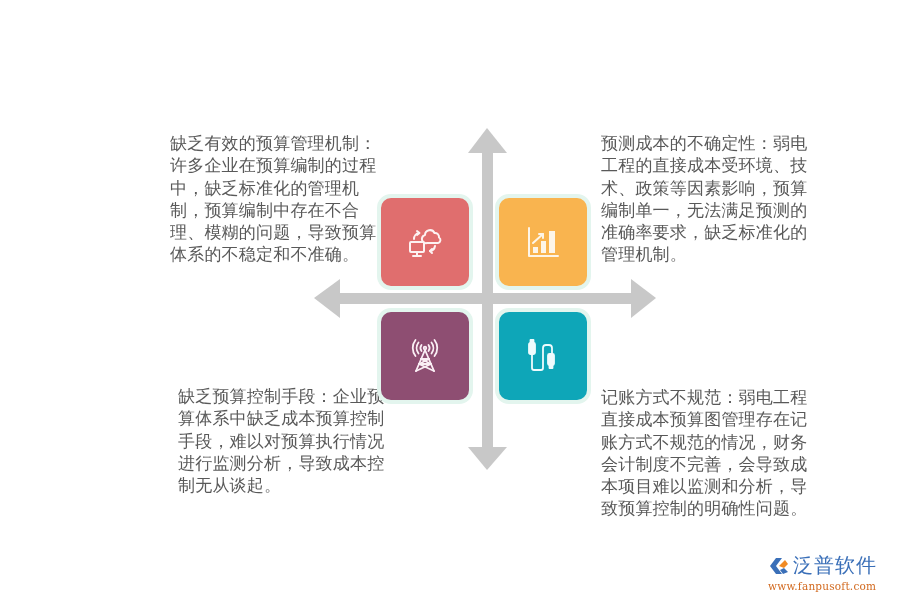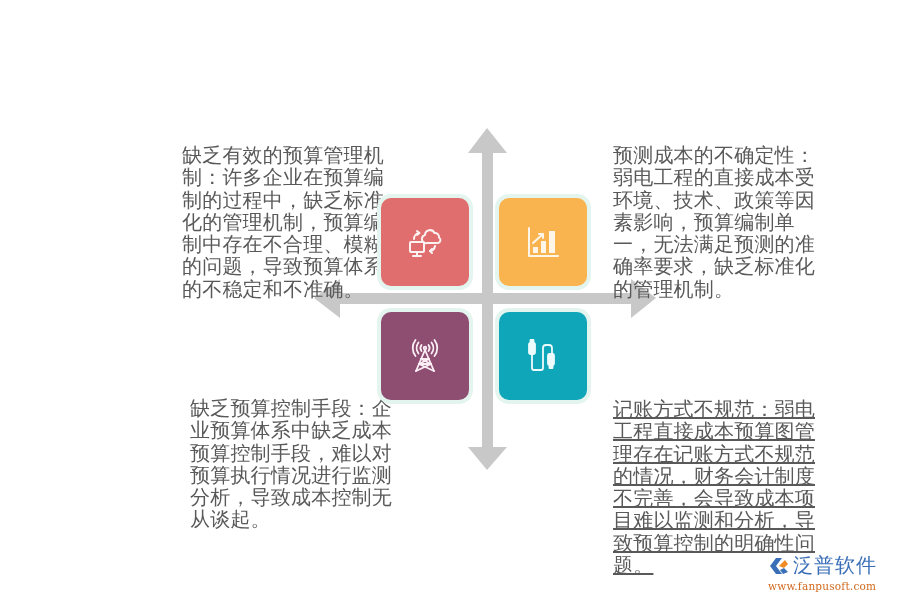--- a/index.html
+++ b/index.html
@@ -1,27 +1,27 @@
 <!DOCTYPE html>
 <html><head>
 <meta charset="utf-8">
 <style>
   html, body { margin: 0; padding: 0; }
   body {
     width: 900px; height: 600px; background: #ffffff; position: relative; overflow: hidden;
     font-family: "DejaVu Sans", "Liberation Sans", sans-serif;
   }
   .text-block {
-    position: absolute; color: #595959; font-size: 20px; line-height: 22.3px;
-    letter-spacing: 0.2px; margin: 12px;
+    position: absolute; color: #595959; font-size: 17px; line-height: 22.3px;
+    letter-spacing: 0.2px; margin: 0;
   }
   .tl { left: 170px; top: 132px; width: 210px; font-family: "DejaVu Serif", "Liberation Serif", serif; }
   .tr { left: 601px; top: 132px; width: 220px; }
   .bl { left: 178px; top: 385px; width: 210px; }
-  .br { left: 601px; top: 386px; width: 220px; text-decoration: underline; }
+  .br { left: 601px; top: 386px; width: 220px; }
 
   .axes { position: absolute; left: 0; top: 0; width: 900px; height: 600px; pointer-events: none; }
   .card {
     position: absolute; width: 88px; height: 88px; border-radius: 14px;
     border: 4px solid #e3f5ee; box-sizing: content-box;
     display: flex; align-items: center; justify-content: center;
   }
   .card svg { width: 40px; height: 40px; }
   .c1 { left: 377px; top: 194px; }
   .c2 { left: 495px; top: 194px; }

